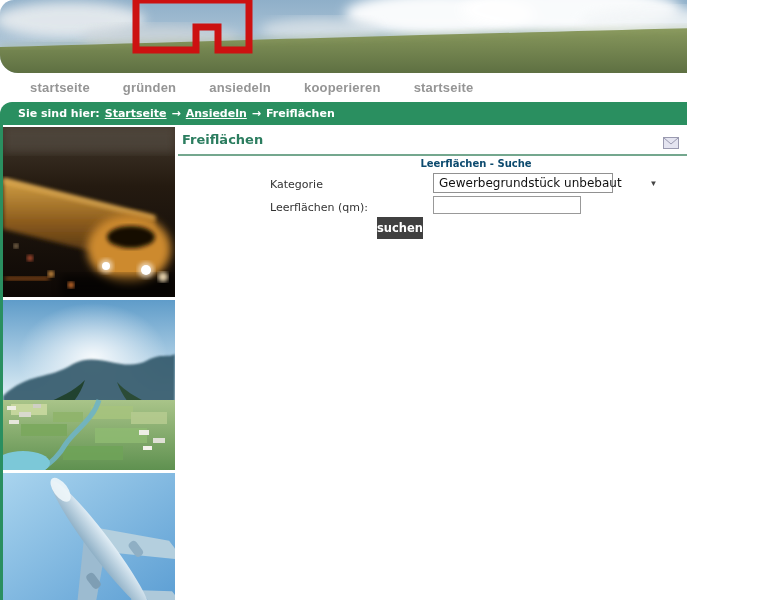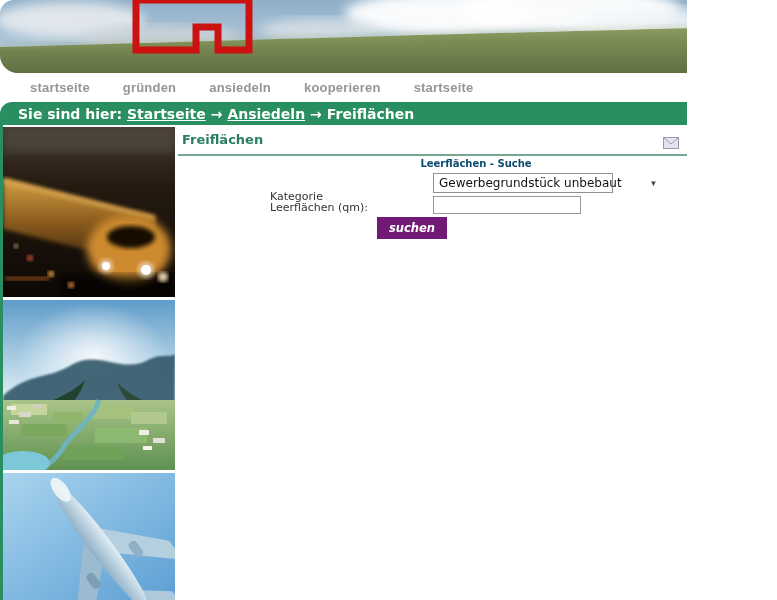--- a/index.html
+++ b/index.html
@@ -10,55 +10,55 @@
 
   
   #banner { left:0; top:0; width:777px; height:73px; border-radius:14px 14px 18px 18px; overflow:hidden; }
 
   
   #nav { left:0; top:73px; width:777px; height:29px; background:#fff; display:flex; align-items:center; padding-left:30px; gap:33px; }
   .nav-item { font-size:13px; font-weight:bold; color:#959595; letter-spacing:.2px; cursor:pointer; }
 
   
   #crumb { left:0; top:102px; width:772px; height:23px; background:#2a8f60; border-radius:12px 12px 0 0;
-           display:flex; align-items:center; padding-left:18px; color:#fff; font-size:14px; font-weight:bold;
+           display:flex; align-items:center; padding-left:18px; color:#fff; font-size:11px; font-weight:bold;
            font-family:"DejaVu Sans", sans-serif; }
   #crumb a { color:#fff; text-decoration:underline; cursor:pointer; }
   #crumb .sep { margin:0 5px; }
   #crumb .pre { margin-right:5px; }
 
   
   #leftstrip { left:0; top:125px; width:3px; height:475px; background:#2a8f60; }
   .side-img { left:3px; width:172px; overflow:hidden; }
   #img-truck  { top:127px; height:170px; }
   #img-valley { top:300px; height:170px; }
   #img-plane  { top:473px; height:127px; }
 
   
   #main { left:175px; top:125px; width:602px; height:475px; background:#fff; }
   #page-title { left:7px; top:7px; font-size:13px; font-weight:bold; color:#2b7d5f; font-family:"DejaVu Sans", sans-serif; }
   #title-rule { left:3px; top:29px; width:596px; height:2px; background:#74a78e; }
   #subtitle { left:0; top:33px; width:602px; text-align:center; font-size:10px; font-weight:bold; color:#0c4a6e;
               font-family:"DejaVu Sans", sans-serif; }
 
   .form-label { font-size:11px; color:#333; font-family:"DejaVu Sans", sans-serif; }
-  #lbl-kategorie { left:95px; top:65px; }
+  #lbl-kategorie { left:95px; top:53px; }
   #lbl-minsize   { left:95px; top:76px; }
 
   #kategorie-select { left:258px; top:48px; width:180px; height:20px; background:#fff; border:1px solid #919191;
         display:flex; align-items:center; justify-content:space-between; padding:0 4px 0 5px; cursor:pointer;gap:28px; }
   #kategorie-select .val { font-size:12px; color:#111; font-family:"DejaVu Sans", sans-serif; white-space:nowrap; }
   #kategorie-select .arrow { font-size:8px; color:#444; }
 
   #minsize-input { left:258px; top:71px; width:148px; height:18px; border:1px solid #999; background:#fff;
         font-size:12px; font-family:"DejaVu Sans", sans-serif; padding:0 3px; }
 
   #btn-row { left:202px; top:92px; display:flex; gap:5px; }
-  .gray-btn { background:#701a75; color:#fff; border:none; font-weight:bold; font-size:11.5px;
-        font-family:"DejaVu Sans", sans-serif; padding:4px 12px; cursor:pointer;font-style:italic; }
+  .gray-btn { background:#404040; color:#fff; border:none; font-weight:bold; font-size:11.5px;
+        font-family:"DejaVu Sans", sans-serif; padding:4px 0; cursor:pointer; }
 
   
   #ico-mail  { left:488px; top:12px; width:16px; height:12px; cursor:pointer; }
   #ico-print { left:513px; top:9px;  width:19px; height:16px; cursor:pointer; }
   #flag-de { left:558px; top:8px; width:22px; height:20px; background:#ece9d4; border:2px solid #1c5c38;
              display:flex; align-items:center; justify-content:center; cursor:pointer; }
   #flag-de .stripes { width:15px; height:11px; }
   #flag-de .s1 { height:4px; background:#000; }
   #flag-de .s2 { height:3px; background:#dd0000; }
   #flag-de .s3 { height:4px; background:#ffce00; }

